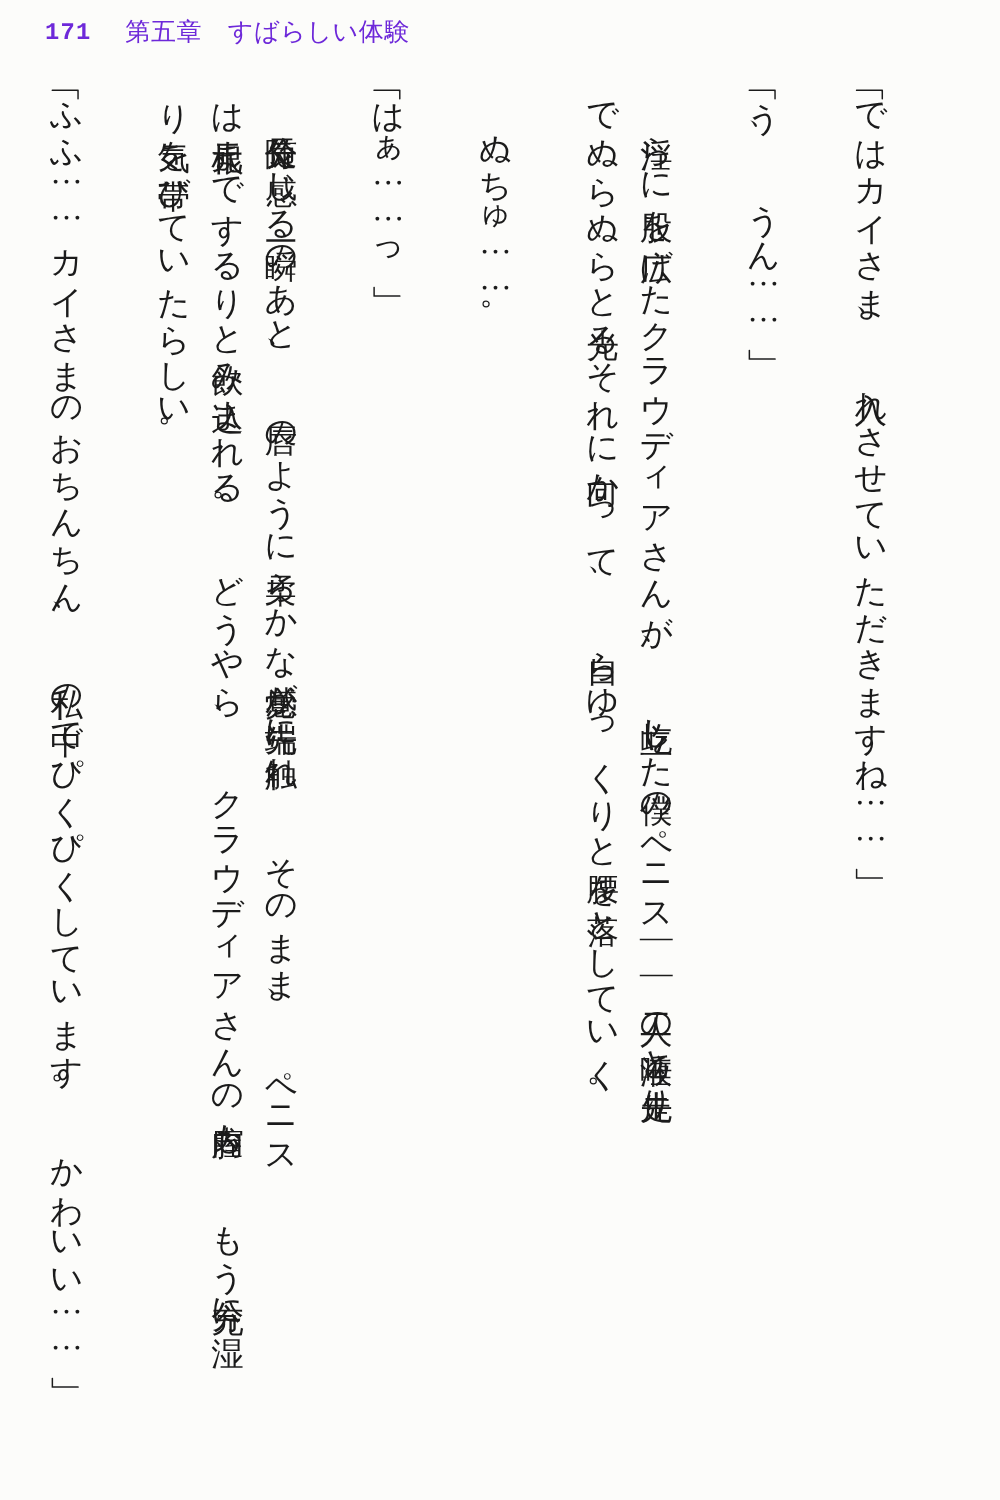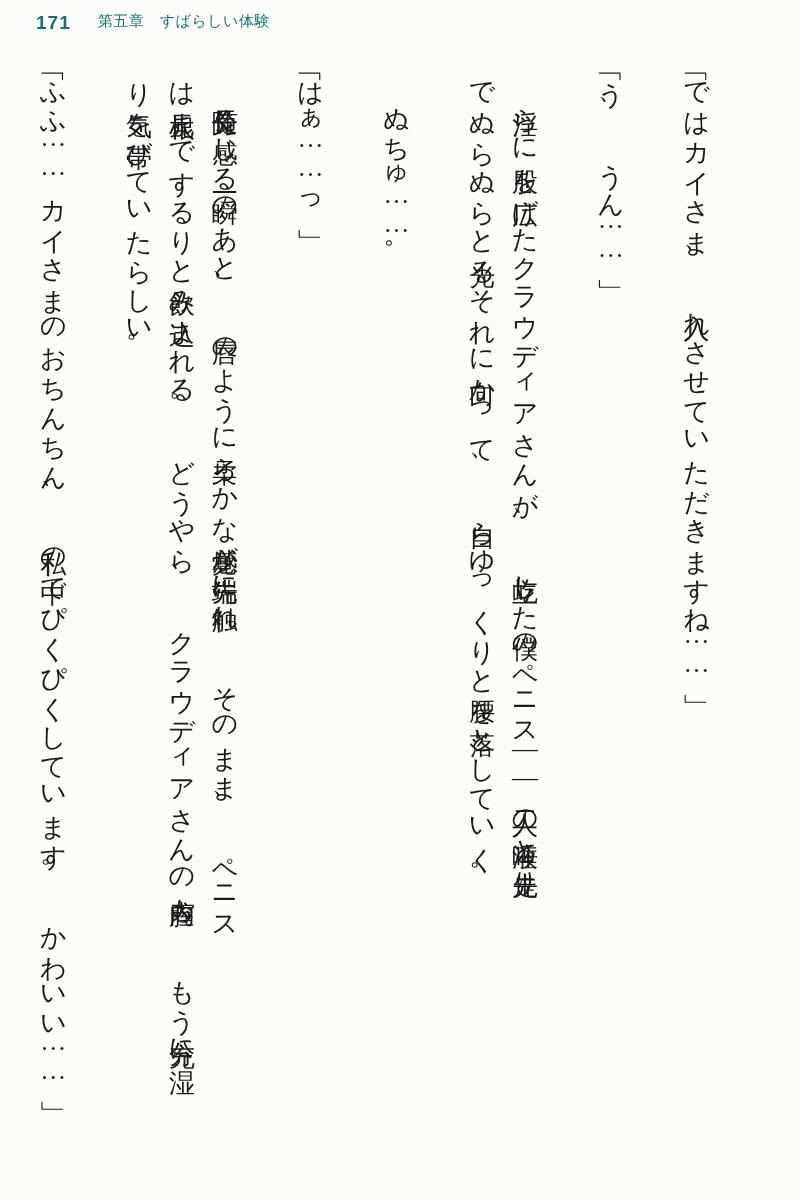--- a/index.html
+++ b/index.html
@@ -14,31 +14,31 @@
     overflow: hidden;
     font-family: "Liberation Serif", "DejaVu Serif", serif;
     color: #1b1b1b;
   }
   
   .running-head {
     position: absolute;
     top: 12px;
     left: 36px;
     display: flex;
-    align-items: flex-start;
-    font-family: Liberation Sans, sans-serif;
-    color: #0f766e;
+    align-items: center;
+    font-family: Liberation Mono, monospace;
+    color: #6d28d9;
   }
   .page-number {
     font-size: 19px;
     font-weight: 600;
     letter-spacing: 1px;
   }
   .chapter-title {
-    font-size: 15px;
+    font-size: 20px;
     margin-left: 27px;
     letter-spacing: 0.5px;
   }
   
   .novel-body {
     position: absolute;
     top: 64px;
     right: 40px;
     height: 1126px;
     writing-mode: vertical-rl;

